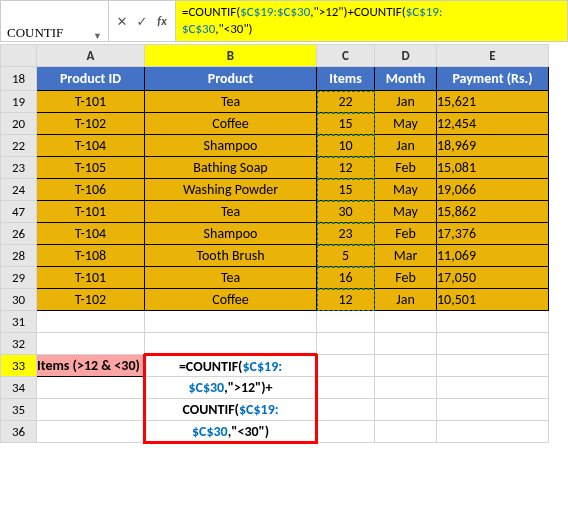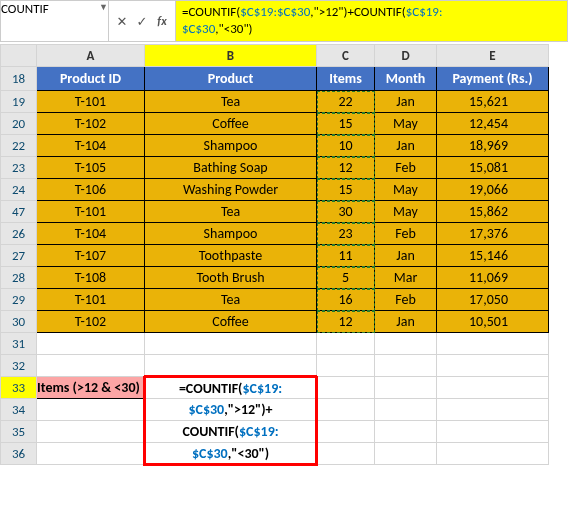--- a/index.html
+++ b/index.html
@@ -1,40 +1,40 @@
 <!DOCTYPE html>
 <html><head>
 <meta charset="utf-8">
 <style>
   * { box-sizing: border-box; margin: 0; padding: 0; }
   body { font-family: Calibri, Arial, sans-serif; font-size: 14px; background: #fff; width: 568px; }
   
   .formula-bar { display: flex; align-items: stretch; border: 1px solid #ccc; height: 42px; }
-  .name-box { width: 108px; border-right: 1px solid #ccc; display: flex; align-items: flex-start; padding: 0 0; background: #fff; position: relative; }
+  .name-box { width: 108px; border-right: 1px solid #ccc; display: flex; align-items: flex-end; padding: 0 6px; background: #fff; position: relative; font-family: Liberation Serif, serif; }
   .name-box-text { flex: 1; font-size: 13px; }
   .name-box-arrow { font-size: 9px; color: #666; }
   .fb-icons { display: flex; align-items: center; padding: 0 4px; border-right: 1px solid #ccc; gap: 2px; }
   .fb-icon { width: 18px; text-align: center; font-size: 13px; color: #555; }
   .fb-icon.fx { font-style: italic; font-weight: bold; font-size: 12px; }
   .formula-input { flex: 1; background: #ffff00; padding: 2px 6px; font-size: 13px; line-height: 1.3; display: flex; align-items: center; }
   .formula-input .blue { color: #0070c0; }
   
   .sheet { border-collapse: collapse; margin-top: 2px; }
   .sheet td, .sheet th { border: 1px solid #d4d4d4; padding: 0; position: relative; }
-  .row-hdr { width: 36px; background: #e6e6e6; text-align: center; font-size: 13px; color: #0c4a6e; height: 22px; }
+  .row-hdr { width: 36px; background: #e6e6e6; text-align: center; font-size: 13px; color: #000000; height: 22px; }
   .col-hdr { background: #e6e6e6; text-align: center; font-size: 13px; color: #333; height: 20px; }
   .col-A { width: 108px; }
   .col-B { width: 172px; }
   .col-C { width: 58px; }
   .col-D { width: 62px; }
   .col-E { width: 112px; }
   
   .hdr-cell { background: #4472c4; color: #fff; font-weight: bold; text-align: center; height: 24px; border: 1px solid #000 !important; }
   .data-cell { text-align: center; height: 22px; border: 1px solid #000 !important; background: #eab308; }
-  .data-cell.right { text-align: center; padding-right: 8px; }
+  .data-cell.right { text-align: left; padding-right: 8px; }
   .empty { height: 22px; background: #fff; }
   
   .label-cell { background: #fca5a5; font-weight: bold; text-align: left; padding-left: 4px; border: 1px solid #000 !important; }
   .red-border-top { border-top: 3px solid #ff0000 !important; }
   .red-border-bottom { border-bottom: 3px solid #ff0000 !important; }
   .red-border-left { border-left: 3px solid #ff0000 !important; }
   .red-border-right { border-right: 3px solid #ff0000 !important; }
   
   .formula-cell { font-weight: bold; text-align: center; font-size: 14px; }
   .formula-cell .blue { color: #0070c0; }
@@ -133,28 +133,20 @@
       </tr>
       <tr>
         <td class="row-hdr">26</td>
         <td class="data-cell">T-104</td>
         <td class="data-cell">Shampoo</td>
         <td class="data-cell selected-range">23</td>
         <td class="data-cell">Feb</td>
         <td class="data-cell right">17,376</td>
       </tr>
       <tr>
-        <td class="row-hdr">27</td>
-        <td class="data-cell">T-107</td>
-        <td class="data-cell">Toothpaste</td>
-        <td class="data-cell selected-range">11</td>
-        <td class="data-cell">Jan</td>
-        <td class="data-cell right">15,146</td>
-      </tr>
-      <tr>
         <td class="row-hdr">28</td>
         <td class="data-cell">T-108</td>
         <td class="data-cell">Tooth Brush</td>
         <td class="data-cell selected-range">5</td>
         <td class="data-cell">Mar</td>
         <td class="data-cell right">11,069</td>
       </tr>
       <tr>
         <td class="row-hdr">29</td>
         <td class="data-cell">T-101</td>

